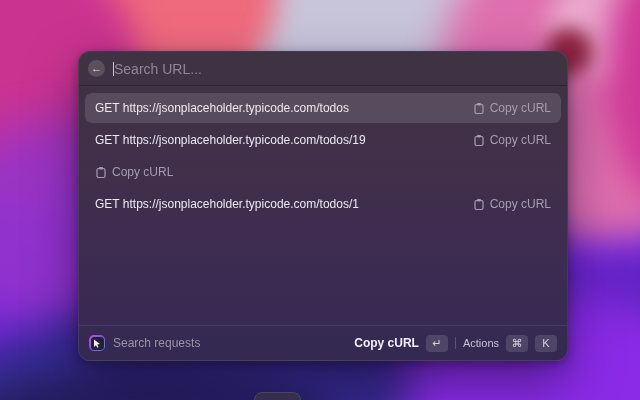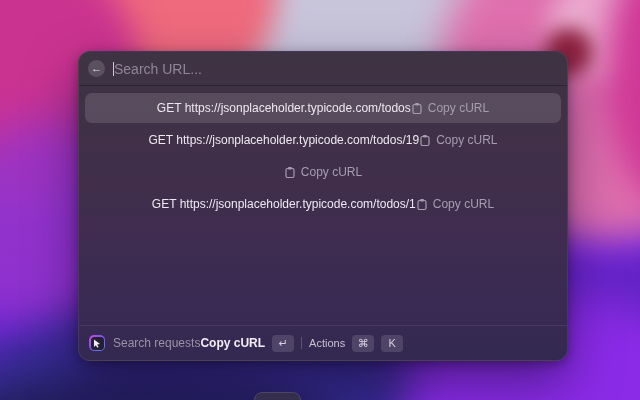--- a/index.html
+++ b/index.html
@@ -60,32 +60,32 @@
     color: #eae6ee; font-size: 14px; font-family: "Liberation Sans", sans-serif;
     caret-color: #cfc8d6; padding: 0;
   }
   .search-input::placeholder { color: #8f8698; }
   .caret { width: 1px; height: 14px; background: #cfc8d6; margin-left: 8px; }
 
   
   .list { flex: 1 1 auto; padding: 7px 6px; display: flex; flex-direction: column; gap: 2px; overflow: hidden; }
   .row {
     flex: 0 0 30px; height: 30px; border-radius: 7px;
-    display: flex; align-items: center; justify-content: center;
+    display: flex; align-items: center; justify-content: space-between;
     padding: 8px 10px; box-sizing: border-box; cursor: default;
   }
   .row.selected { background: rgba(255,255,255,0.13); }
   .row-text { color: #ede9f0; font-size: 12px; white-space: nowrap; }
   .row-action { display: flex; align-items: center; gap: 5px; color: #a69db0; font-size: 12px; }
   .row-action svg { display: block; }
 
   
   .footer {
     flex: 0 0 34px; border-top: 1px solid rgba(255,255,255,0.08);
-    display: flex; align-items: center; 
+    display: flex; align-items: center; justify-content: space-between;
     padding: 0 10px;
     margin-top: 37px;
   }
   .footer-left { display: flex; align-items: center; gap: 8px; }
   .logo-frame {
     width: 16px; height: 16px; border-radius: 5px; padding: 1.5px; box-sizing: border-box;
     background: linear-gradient(135deg, #c44fd8 0%, #7b52e8 50%, #4f8cf7 100%);
   }
   .logo-inner {
     width: 13px; height: 13px; border-radius: 3.5px; background: #241f33;

